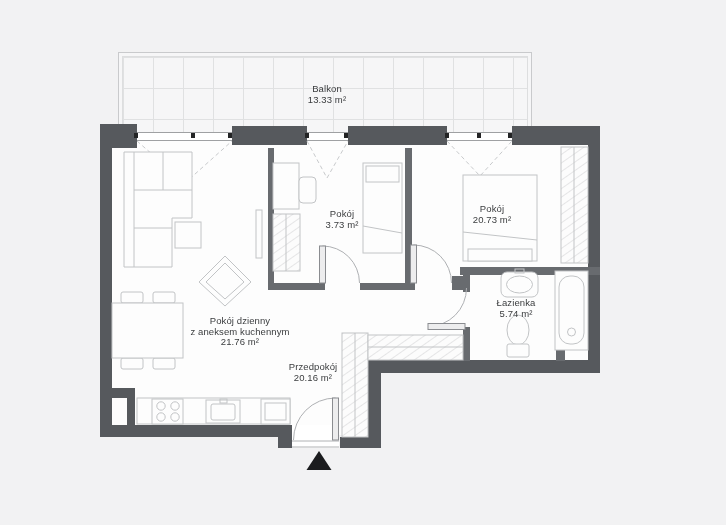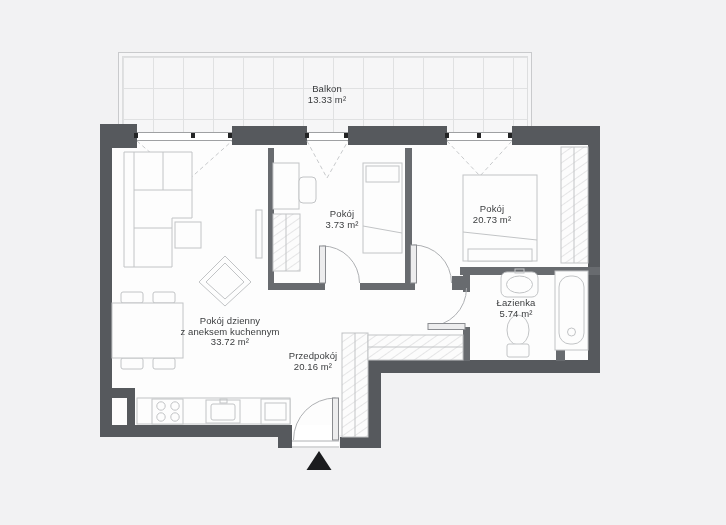--- a/index.html
+++ b/index.html
@@ -223,39 +223,39 @@
     </g>
 
     <polygon points="319,451 306.5,470 331.5,470" fill="#1b1c1e"></polygon>
   </svg>
 
   <div class="lbl" style="left:327px;top:94px;">
     <span>Balkon</span>
     <span>13.33 m²</span>
   </div>
 
-  <div class="lbl" style="left:230px;top:332px;text-align:center;">
+  <div class="lbl" style="left:240px;top:332px;text-align:center;">
     <span>Pokój dzienny</span>
     <span>z aneksem kuchennym</span>
-    <span>33.72 m²</span>
+    <span>21.76 m²</span>
   </div>
 
   <div class="lbl" style="left:342px;top:219px;">
     <span>Pokój</span>
     <span>3.73 m²</span>
   </div>
 
   <div class="lbl" style="left:492px;top:214px;">
     <span>Pokój</span>
     <span>20.73 m²</span>
   </div>
 
   <div class="lbl" style="left:516px;top:300px;margin-top:8px;">
     <span>Łazienka</span>
     <span>5.74 m²</span>
   </div>
 
-  <div class="lbl" style="left:313px;top:361px;">
+  <div class="lbl" style="left:313px;top:372px;">
     <span>Przedpokój</span>
     <span>20.16 m²</span>
   </div>
 
 </div>
 
 </body></html>

